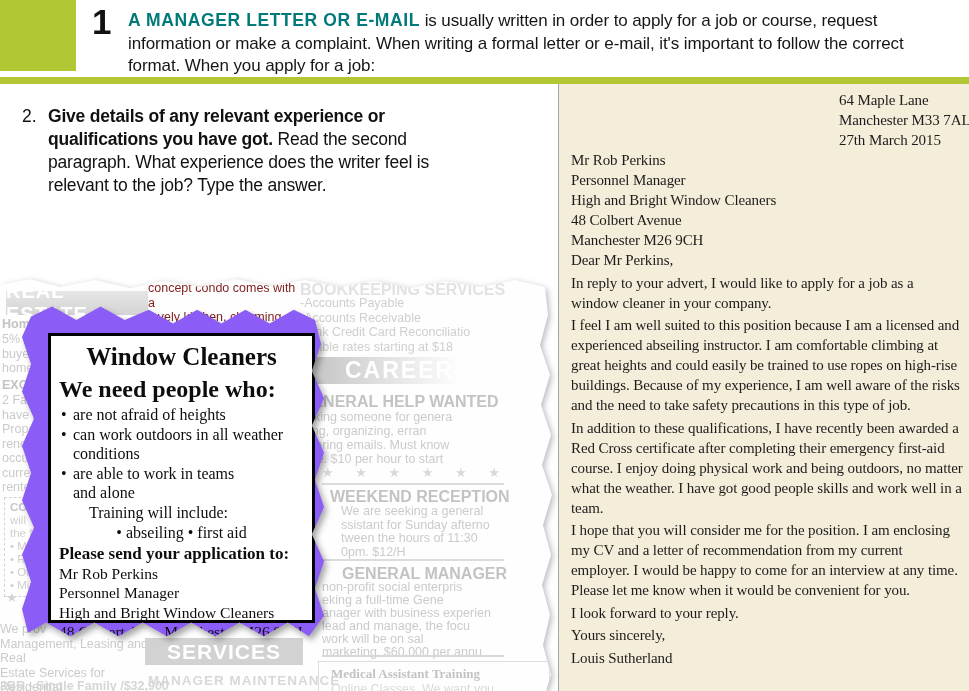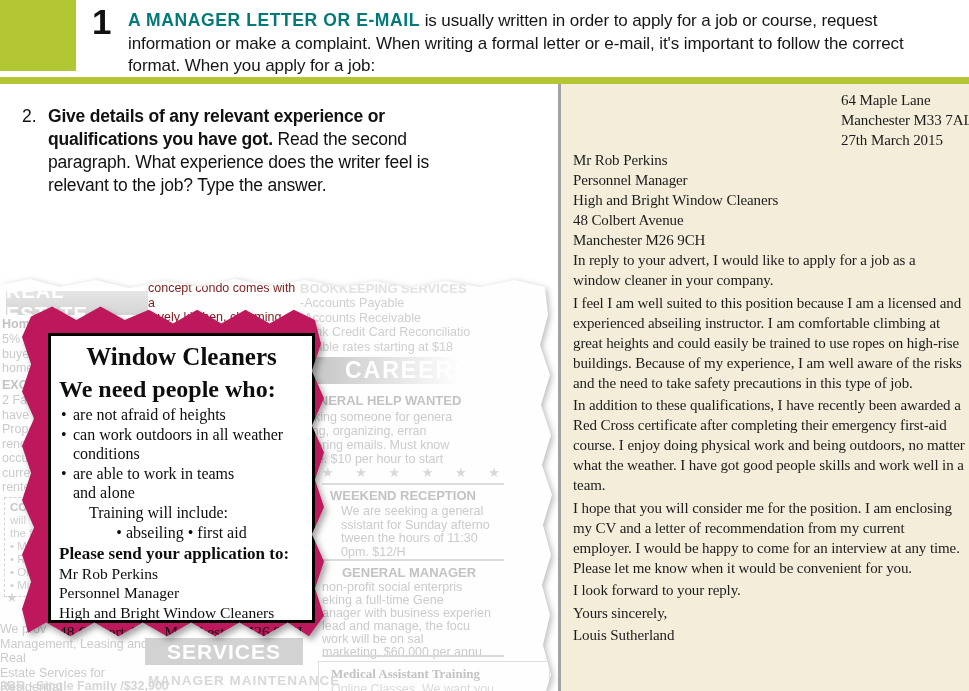--- a/index.html
+++ b/index.html
@@ -26,21 +26,21 @@
   .task-text { font-size:17.5px; line-height:23px; color:#111; width:438px; letter-spacing:-0.2px; }
   .task-bold { font-weight:bold; }
 
   
   .np-shadow { position:absolute; left:0; top:275px; width:553px; height:416px;
     filter:drop-shadow(2px 2px 3px rgba(0,0,0,0.28)); }
   .newspaper { position:relative; width:553px; height:416px; background:#fefefe;
     clip-path:polygon(0 10px,30px 4px,60px 12px,95px 5px,130px 13px,165px 6px,200px 12px,235px 4px,270px 11px,305px 5px,340px 12px,375px 6px,410px 13px,445px 6px,480px 12px,515px 5px,545px 12px,548px 40px,540px 70px,550px 100px,541px 130px,551px 160px,542px 190px,552px 220px,543px 250px,551px 280px,542px 310px,550px 340px,543px 370px,551px 400px,546px 416px,0 416px);
   }
   .np-block { position:absolute; white-space:pre-line; color:#cbcbcb; font-size:12.5px; line-height:14.5px; }
-  .np-head { position:absolute; font-weight:bold; color:#c3c3c3; font-size:13px; white-space:nowrap; }
+  .np-head { position:absolute; font-weight:bold; color:#c3c3c3; font-size:16px; white-space:nowrap; }
 
   .np-bar { position:absolute; display:flex; align-items:center; color:#ffffff; font-weight:bold; }
   .bar-realestate { left:6px; top:16px; width:142px; height:24px;
     background:linear-gradient(#e6e6e6,#d4d4d4); font-size:20px; letter-spacing:1px; justify-content:center; }
   .bar-careers { left:155px; top:82px; width:305px; height:27px;
     background:linear-gradient(to right,#c9c9c9 55%,rgba(235,235,235,0)); font-size:23px; letter-spacing:2px; padding-left:190px; }
   .bar-services { left:145px; top:363px; width:158px; height:27px;
     background:#d2d2d2; font-size:21px; letter-spacing:1px; justify-content:center; }
 
   .np-topmid { left:148px; top:6px; width:152px; color:#7f1d1d; }
@@ -70,39 +70,39 @@
   .np-gm { left:322px; top:306px; width:185px; font-size:12.5px; line-height:13px; }
   .np-medbox { position:absolute; left:318px; top:386px; width:232px; height:42px;
     border:1.5px solid #dedede; padding:4px 0 0 12px; }
   .np-med-head { position:static; font-weight:bold; color:#c3c3c3; font-size:13px;font-family:Liberation Serif, serif; }
   .np-med-line { color:#dadada; font-size:12.5px; }
   .np-garden { position:absolute; left:148px; top:398px; font-weight:bold; color:#d8d8d8; font-size:13.5px; letter-spacing:1px; white-space:nowrap; }
 
   
   .ad-shadow { position:absolute; left:22px; top:303px; width:302px; height:340px;
     filter:drop-shadow(3px 4px 3px rgba(0,0,0,0.35)); }
-  .ad-piece { position:relative; width:302px; height:340px; background:#be185d;
+  .ad-piece { position:relative; width:302px; height:340px; background:#8b5cf6;
     clip-path:polygon(3% 4%,10% 1%,18% 5%,26% 1%,34% 5%,42% 2%,50% 6%,58% 2%,66% 6%,74% 2%,82% 6%,90% 2%,97% 5%,99% 12%,96% 20%,100% 28%,96% 36%,100% 44%,97% 52%,100% 60%,96% 68%,100% 76%,97% 84%,100% 92%,95% 98%,88% 94%,80% 98%,72% 94%,64% 98%,56% 94%,48% 98%,40% 94%,32% 98%,24% 94%,16% 98%,8% 94%,2% 97%,0% 90%,3% 82%,0% 74%,4% 66%,0% 58%,3% 50%,0% 42%,4% 34%,0% 26%,3% 18%,0% 10%); }
   .ad-box { position:absolute; left:26px; top:30px; width:267px; height:290px;
     border:3.5px solid #000; background:#fff; font-family:"Liberation Serif", serif; color:#0d0d0d;
     padding:7px 8px 0 8px; }
   .ad-title { text-align:center; font-weight:bold; font-size:25px; line-height:28px; }
   .ad-sub { font-weight:bold; font-size:24px; line-height:24px; margin-top:6px; }
   .ad-bullets { margin-top:4px; }
   .ad-bullet { display:flex; font-size:16px; line-height:19.5px; }
   .ad-bullet .dot { width:14px; flex:none; padding-left:2px; }
   .ad-bullet .btxt { white-space:pre-line; }
   .ad-training-label { font-size:16px; line-height:20px; padding-left:30px; }
   .ad-training-line { text-align:center; font-size:16px; line-height:20px; }
   .ad-apply { font-weight:bold; font-size:17px; line-height:21px; }
   .ad-contact { font-size:15.5px; line-height:19.5px; white-space:pre-line; }
 
   
   .letter { position:absolute; left:558px; top:84px; width:411px; height:607px;
-    background:#f4edda; border-left:3px solid #a3a3a3;
+    background:#f4edda; border-left:1px solid #a3a3a3;
     font-family:"Liberation Serif", serif; color:#1c1c1c;
     padding:6px 6px 0 12px; font-size:15px; line-height:20px; letter-spacing:-0.1px; }
   .letter-sender { margin-left:268px; }
   .letter-line { white-space:nowrap; }
   .letter p { margin:0 0 2.5px 0; width:393px; }
 </style>
 </head>
 <body>
 
 <div class="page">
@@ -228,20 +228,21 @@
       <div class="letter-line">Manchester M33 7AL</div>
       <div class="letter-line">27th March 2015</div>
     </div>
     <div class="letter-recipient">
       <div class="letter-line">Mr Rob Perkins</div>
       <div class="letter-line">Personnel Manager</div>
       <div class="letter-line">High and Bright Window Cleaners</div>
       <div class="letter-line">48 Colbert Avenue</div>
       <div class="letter-line">Manchester M26 9CH</div>
     </div>
+    <p>Dear Mr Perkins,</p>
     <p>In reply to your advert, I would like to apply for a job as a window cleaner in your company.</p>
     <p>I feel I am well suited to this position because I am a licensed and experienced abseiling instructor. I am comfortable climbing at great heights and could easily be trained to use ropes on high-rise buildings. Because of my experience, I am well aware of the risks and the need to take safety precautions in this type of job.</p>
     <p>In addition to these qualifications, I have recently been awarded a Red Cross certificate after completing their emergency first-aid course. I enjoy doing physical work and being outdoors, no matter what the weather. I have got good people skills and work well in a team.</p>
     <p>I hope that you will consider me for the position. I am enclosing my CV and a letter of recommendation from my current employer. I would be happy to come for an interview at any time. Please let me know when it would be convenient for you.</p>
     <p>I look forward to your reply.</p>
     <p>Yours sincerely,</p>
     <p>Louis Sutherland</p>
   </div>
 
 </div>

